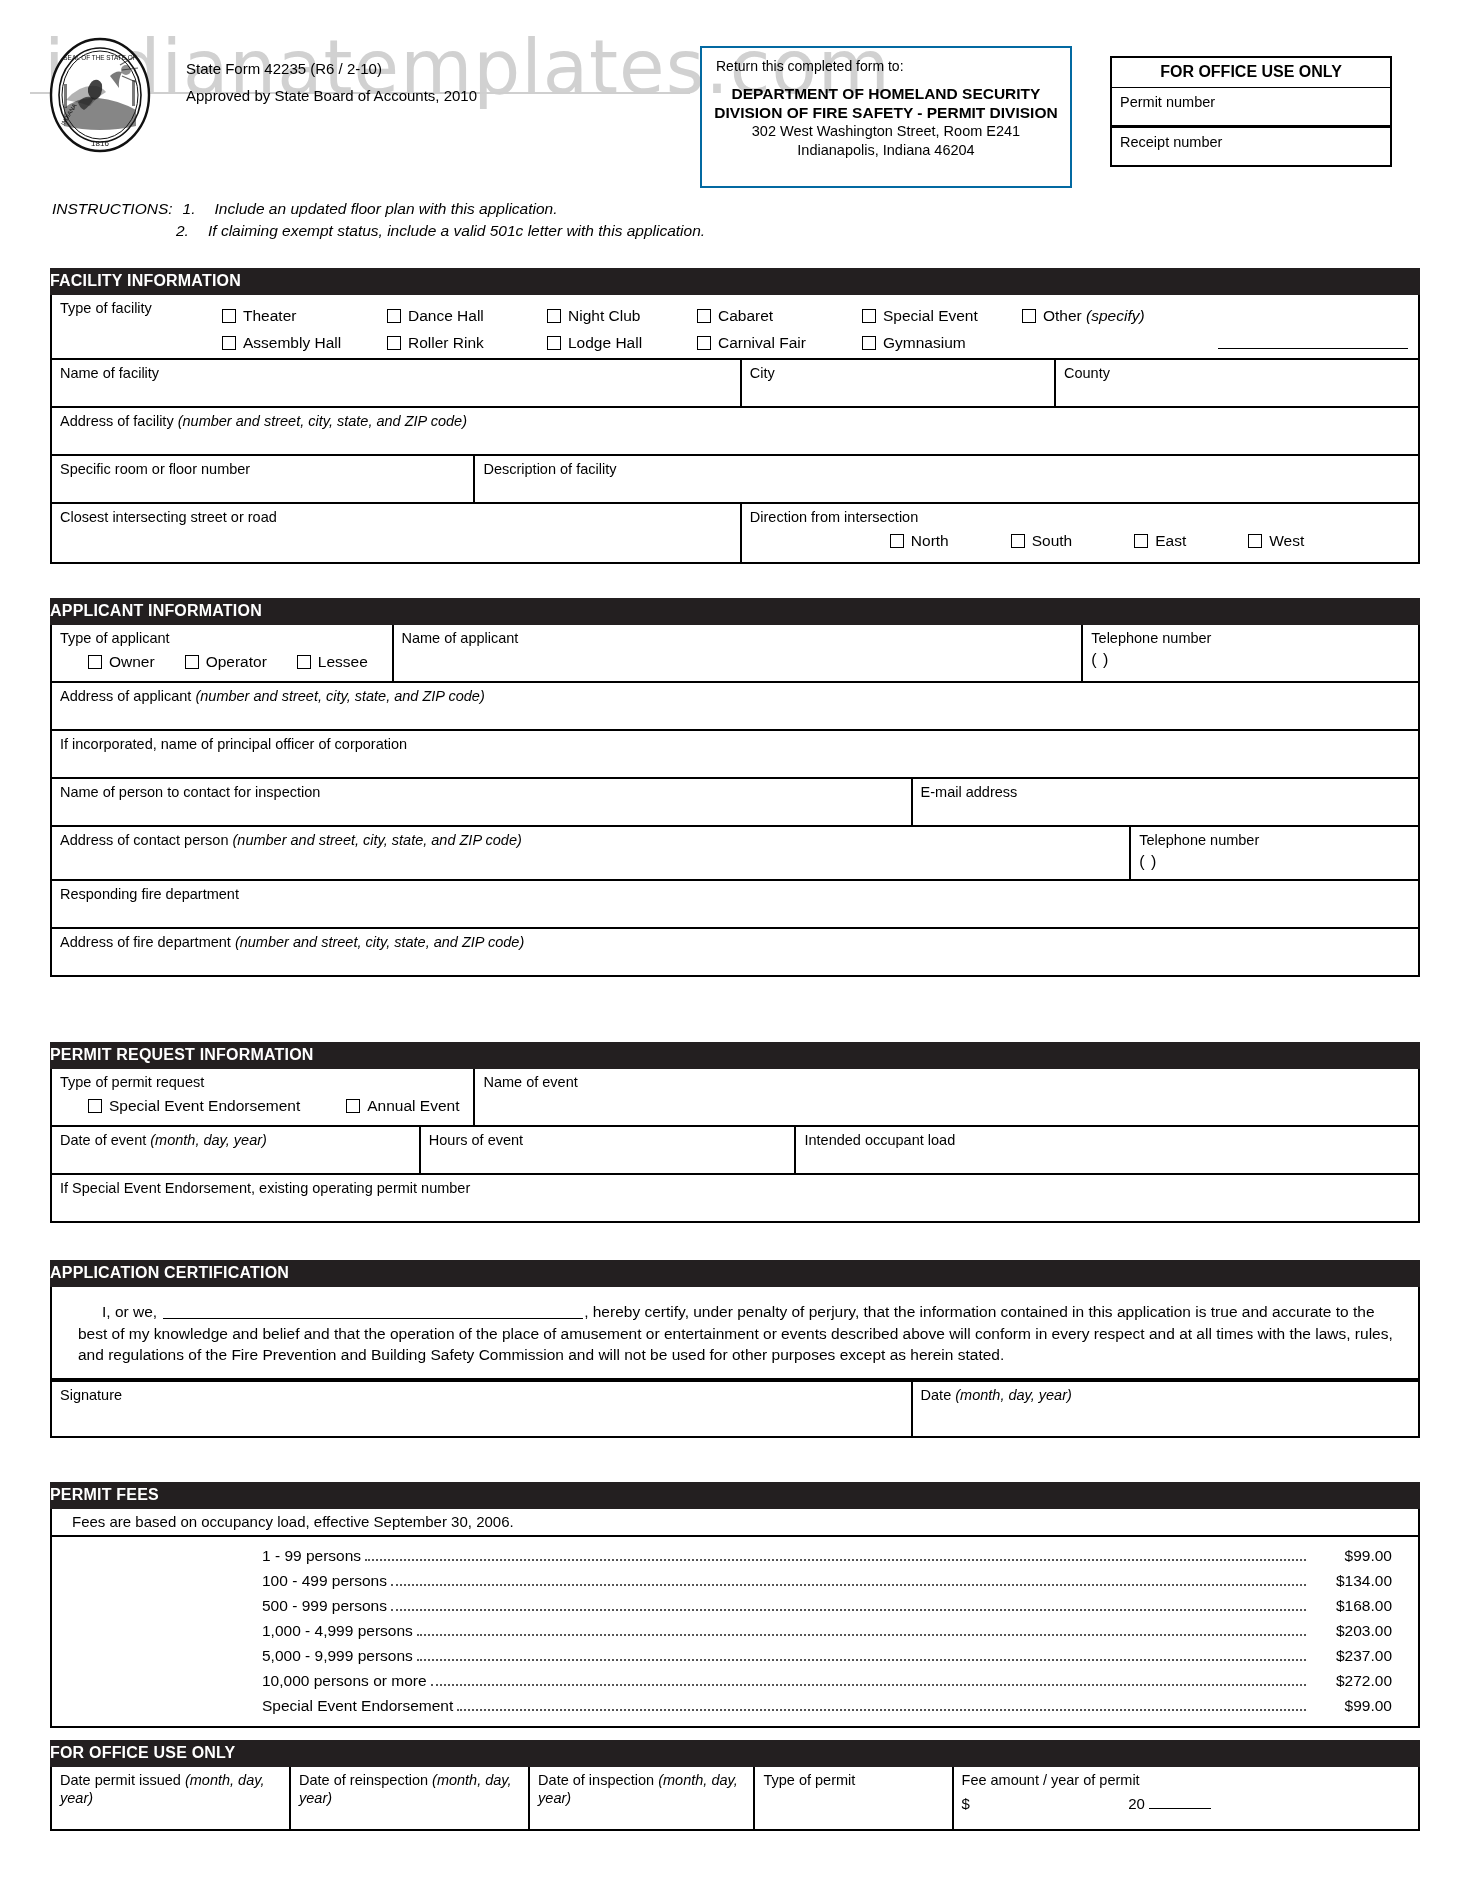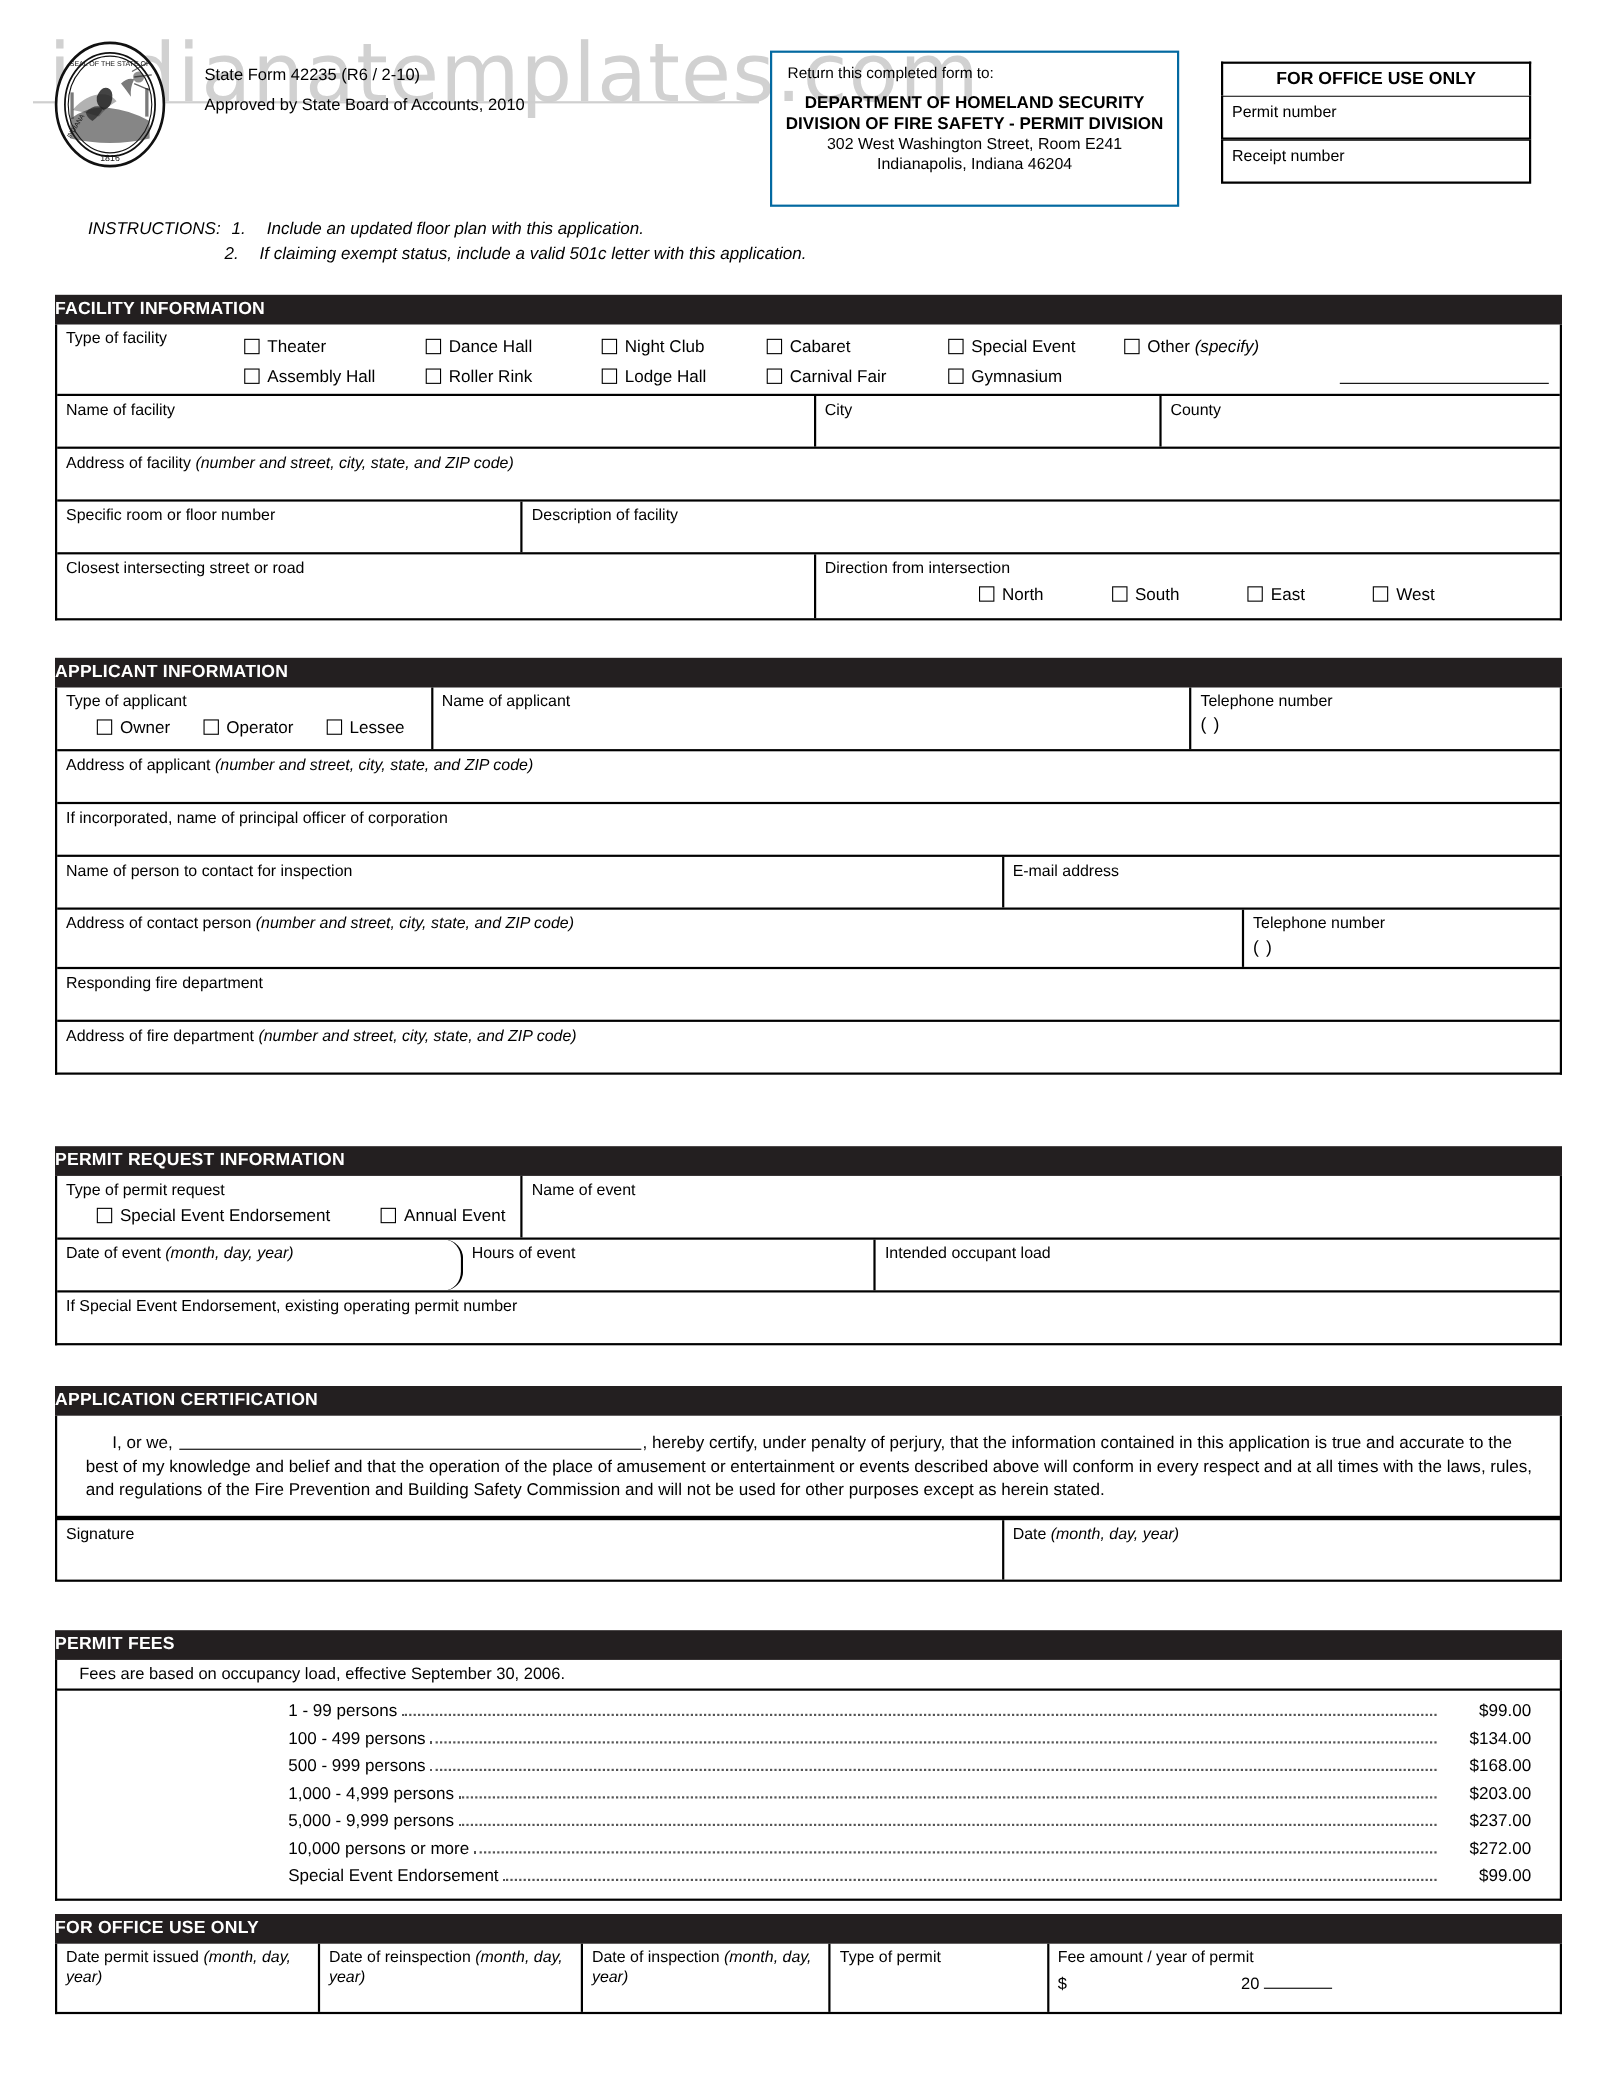--- a/index.html
+++ b/index.html
@@ -134,21 +134,21 @@
   .instructions {
     position: absolute;
     left: 52px;
     top: 198px;
     z-index: 11;
     font-style: italic;
     font-size: 15.5px;
     line-height: 22px;
   }
   .instructions .ins-label { margin-right: 10px; }
-  .ins-row { display: flex; margin-left: 28px; }
+  .ins-row { display: flex; }
   .ins-num { width: 32px; }
 
   
   .section {
     position: absolute;
     left: 50px;
     width: 1370px;
     box-sizing: border-box;
   }
   .bar {
@@ -508,21 +508,21 @@
             <span class="opt"><span class="cb"></span><span>Special Event Endorsement</span></span>
             <span class="opt"><span class="cb"></span><span>Annual Event</span></span>
           </div>
         </div>
         <div class="cell" style="width:69%;min-height:56px;">
           <span class="lbl">Name of event</span>
         </div>
       </div>
 
       <div class="row">
-        <div class="cell" style="width:27%;border-radius:17px;">
+        <div class="cell" style="width:27%;">
           <span class="lbl"><span>Date of event</span> <i>(month, day, year)</i></span>
         </div>
         <div class="cell" style="width:27.5%;">
           <span class="lbl">Hours of event</span>
         </div>
         <div class="cell" style="width:45.5%;">
           <span class="lbl">Intended occupant load</span>
         </div>
       </div>
 

